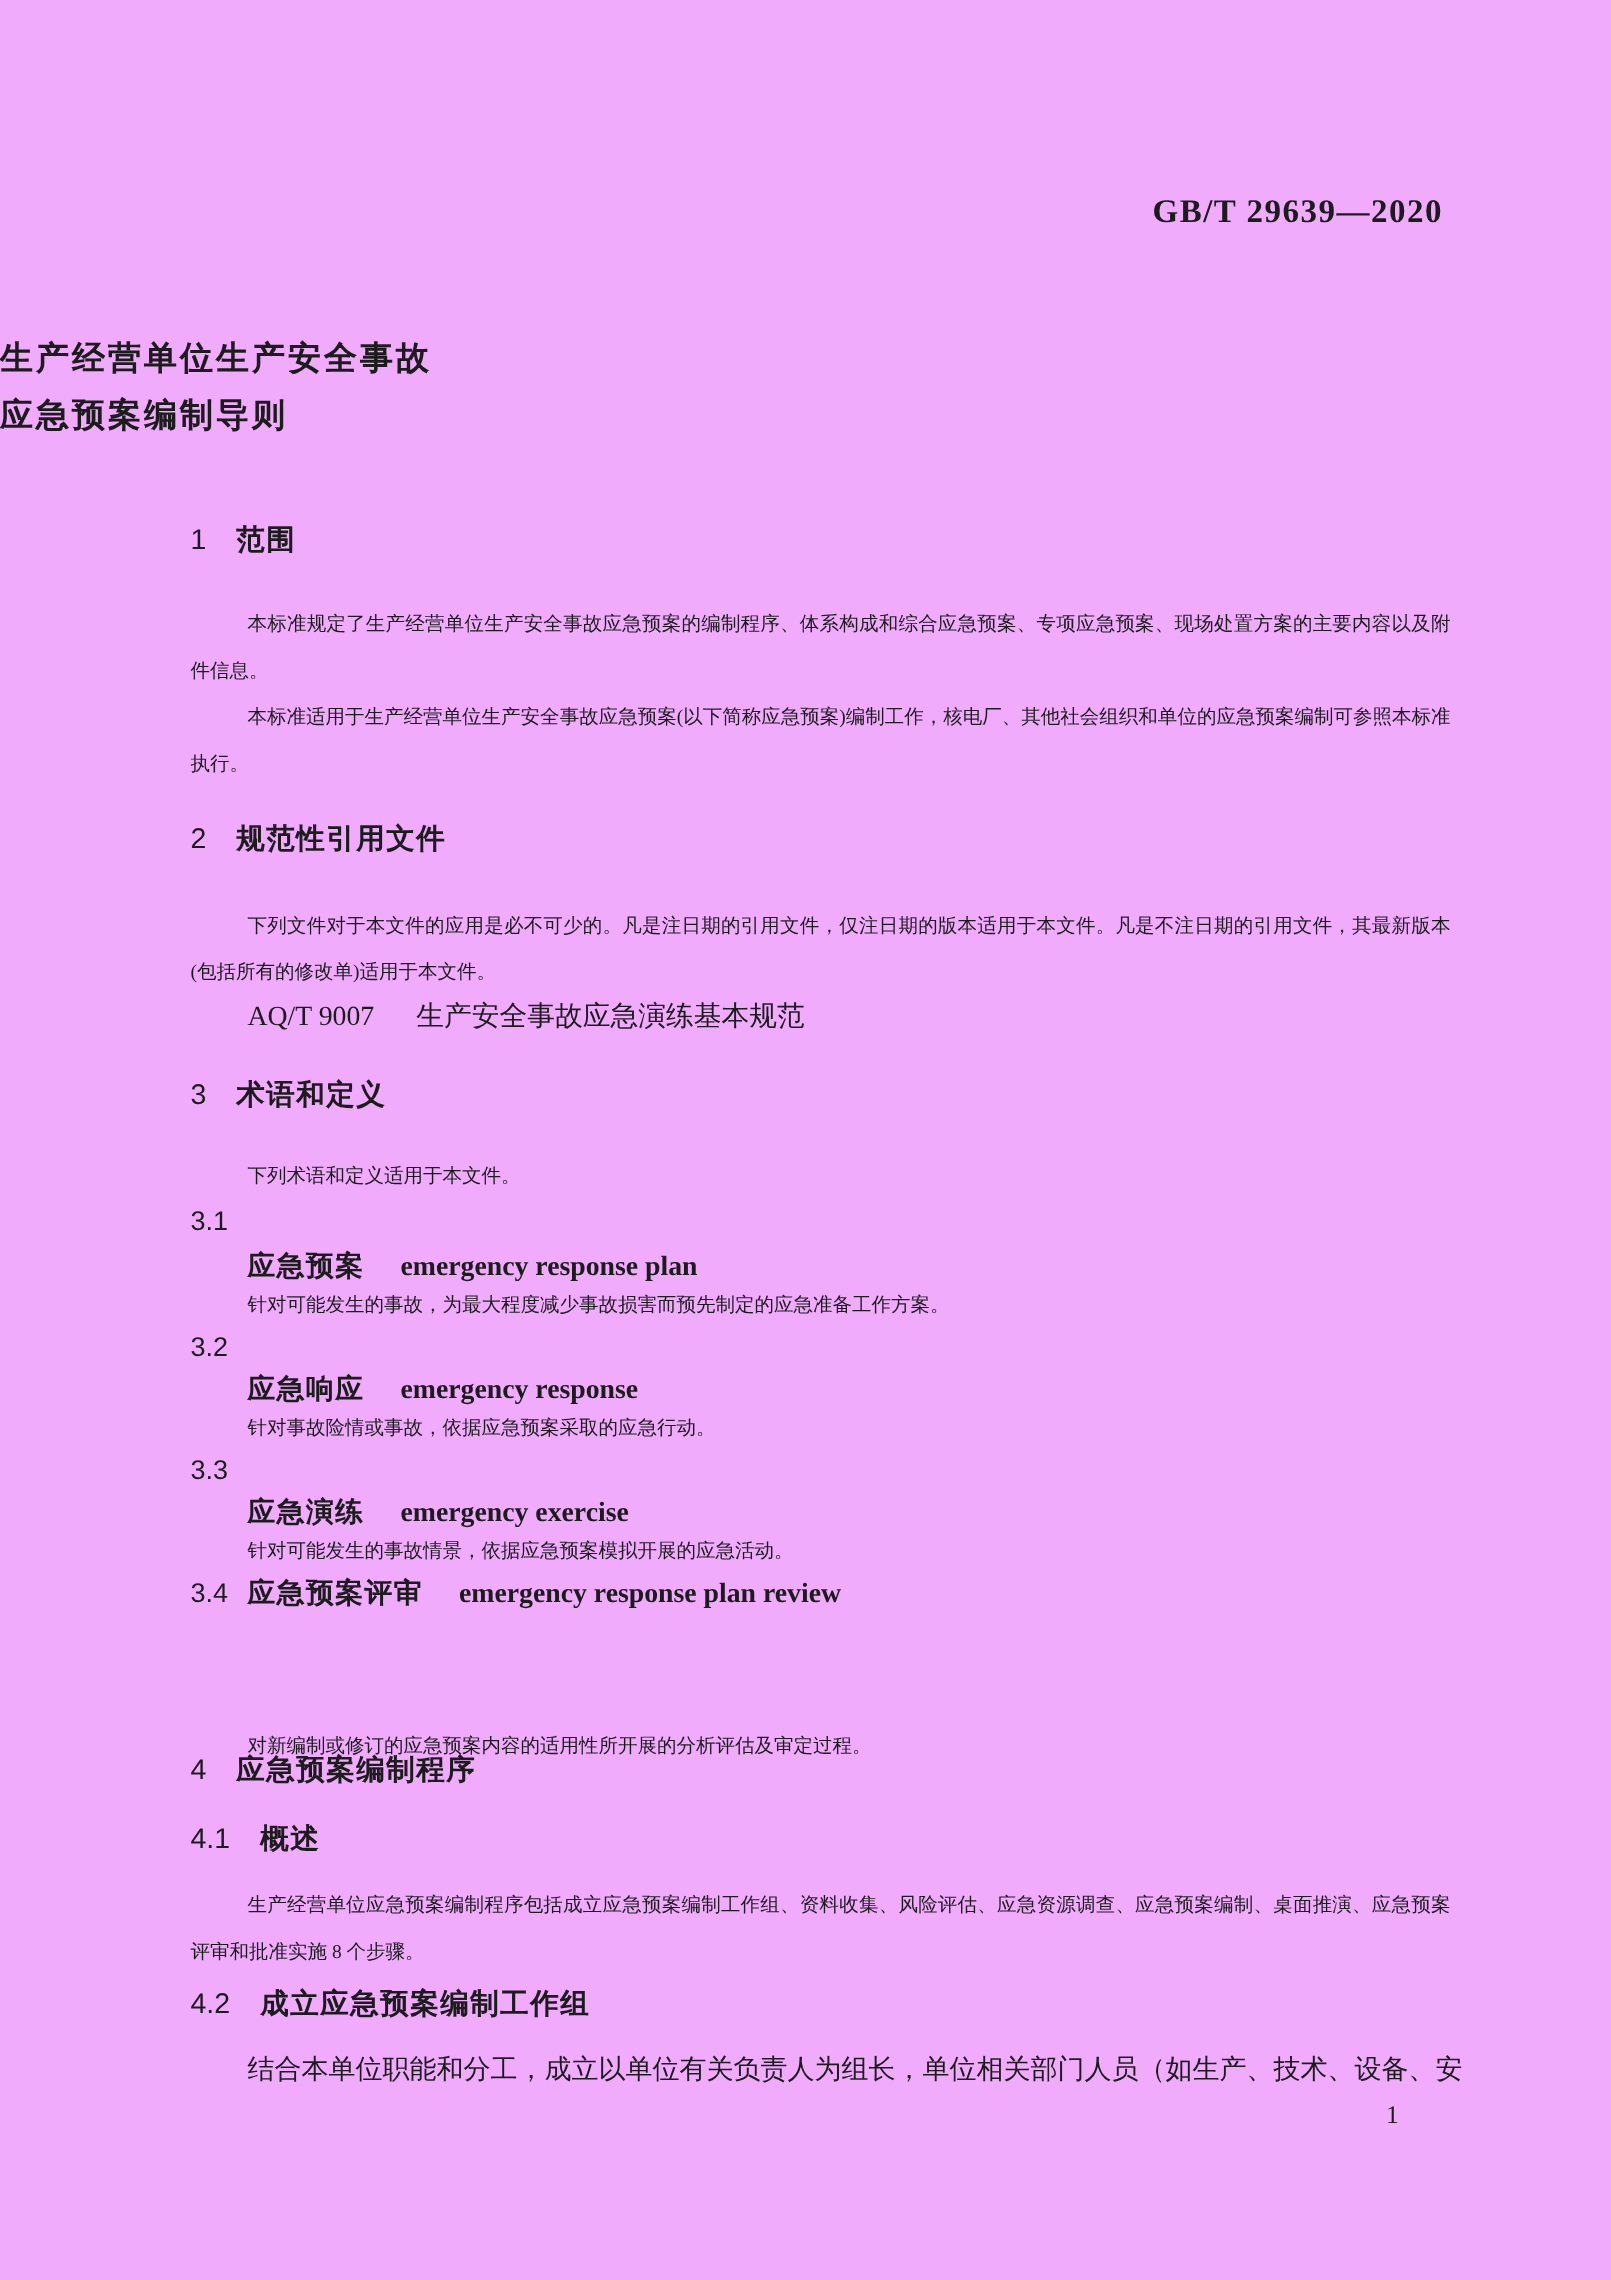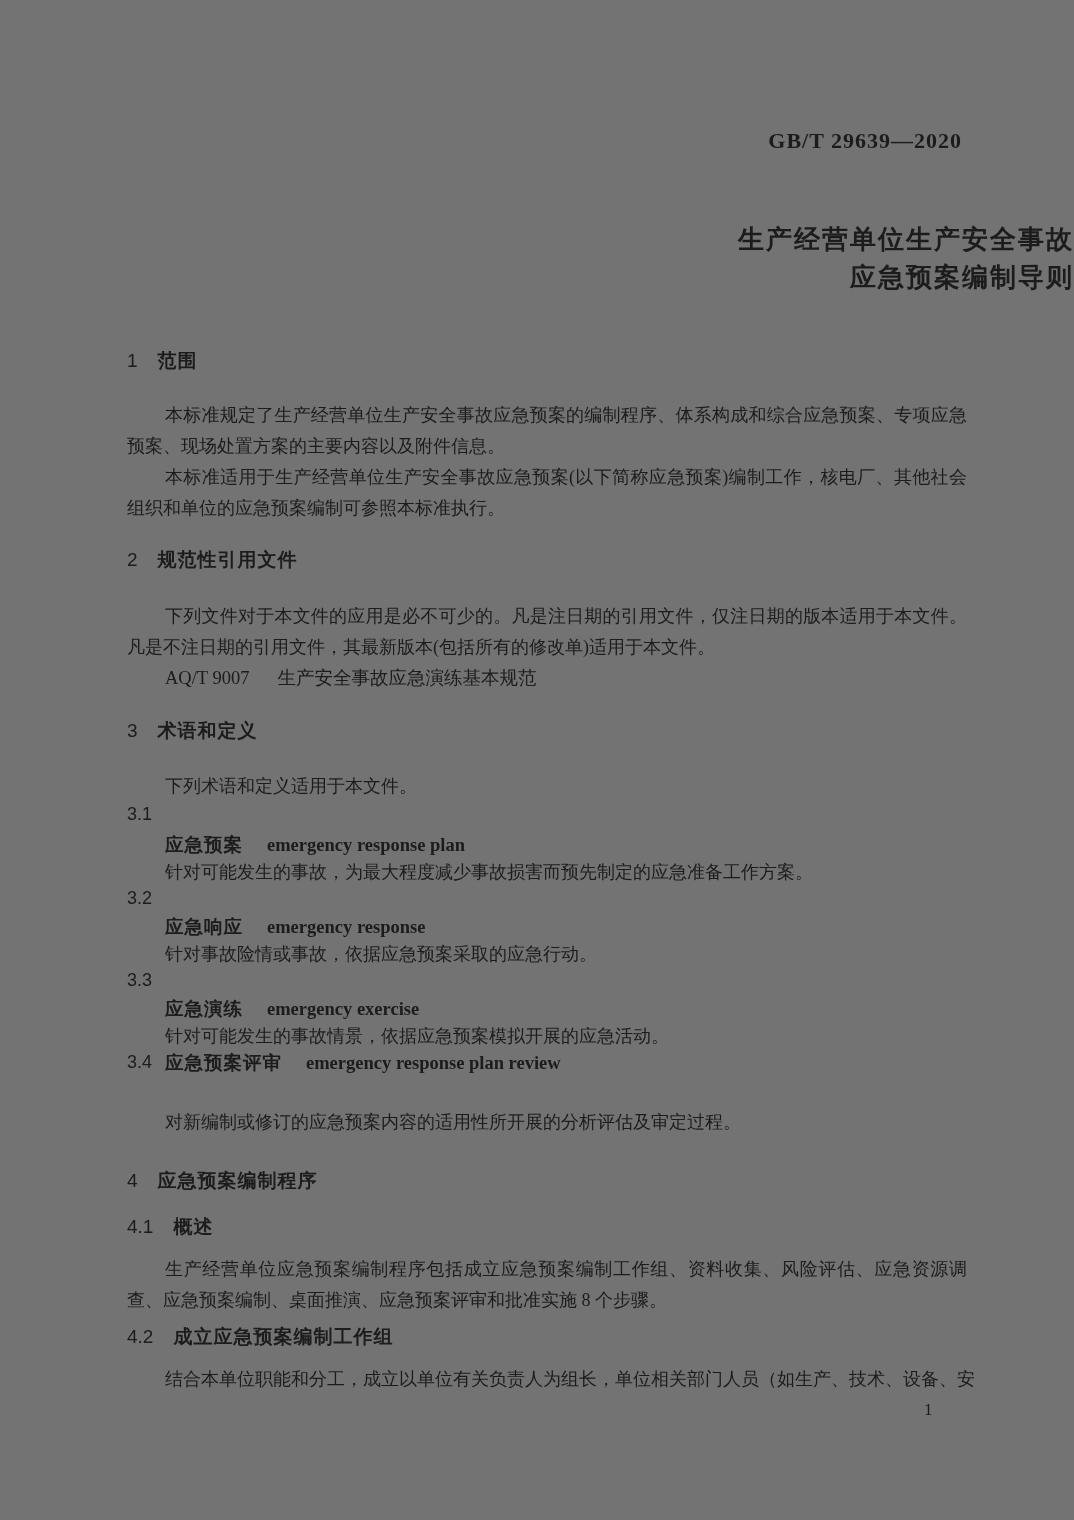--- a/index.html
+++ b/index.html
@@ -1,21 +1,21 @@
 <!DOCTYPE html>
 <html lang="zh"><head>
 <meta charset="utf-8">
 <title>GB/T 29639—2020</title>
 <style>
   html, body { margin: 0; padding: 0; background: #ffffff; }
   .page {
     position: relative;
     width: 1074px;
     height: 1520px;
-    background: #737373;
+    background: #f0abfc;
     color: #1c1c1c;
     font-family: "Liberation Serif", "DejaVu Serif", serif;
     overflow: hidden;
   }
   .abs { position: absolute; }
 
   
   .doc-number {
     top: 128px;
     right: 112px;
@@ -24,44 +24,44 @@
     font-size: 22px;
     letter-spacing: 1px;
     line-height: 1.15;
   }
 
   
   .doc-title {
     top: 220px;
     left: 0;
     width: 100%;
-    text-align: right;
+    text-align: left;
     font-family: "Liberation Sans", "DejaVu Sans", sans-serif;
     font-weight: bold;
-    font-size: 26px;
+    font-size: 22px;
     letter-spacing: 2px;
     line-height: 38px;
   }
 
   
   .sec-h {
     left: 127px;
     font-family: "Liberation Sans", "DejaVu Sans", sans-serif;
     font-size: 19px;
     line-height: 1.2;
     white-space: nowrap;
   }
   .sec-h .sec-num { font-weight: normal; margin-right: 20px; letter-spacing: 0; }
   .sec-h .sec-title { font-weight: bold; letter-spacing: 1px; }
 
   
   .para {
     left: 127px;
     width: 840px;
-    font-size: 18px;
+    font-size: 13px;
     line-height: 31px;
     text-align: justify;
     text-indent: 38px;
     letter-spacing: 0;
   }
   .one-line { line-height: 1.2; }
 
   
   .clause-num {
     left: 127px;
@@ -156,21 +156,21 @@
   <div class="abs clause-num" style="top:970px">3.3</div>
   <div class="abs term-line" style="top:998px">
     <span class="term-zh">应急演练</span><span class="term-en">emergency exercise</span>
   </div>
   <div class="abs para one-line" style="top:1026px">针对可能发生的事故情景，依据应急预案模拟开展的应急活动。</div>
 
   <div class="abs clause-num" style="top:1052px">3.4</div>
   <div class="abs term-line" style="top:1052px">
     <span class="term-zh">应急预案评审</span><span class="term-en">emergency response plan review</span>
   </div>
-  <div class="abs para one-line" style="top:1112px">对新编制或修订的应急预案内容的适用性所开展的分析评估及审定过程。</div>
+  <div class="abs para one-line" style="top:1156px">对新编制或修订的应急预案内容的适用性所开展的分析评估及审定过程。</div>
 
   <div class="abs sec-h" style="top:1170px">
     <span class="sec-num">4</span><span class="sec-title">应急预案编制程序</span>
   </div>
 
   <div class="abs sec-h" style="top:1216px">
     <span class="sec-num">4.1</span><span class="sec-title">概述</span>
   </div>
   <div class="abs para" style="top:1254px">生产经营单位应急预案编制程序包括成立应急预案编制工作组、资料收集、风险评估、应急资源调查、应急预案编制、桌面推演、应急预案评审和批准实施 8 个步骤。</div>
 

